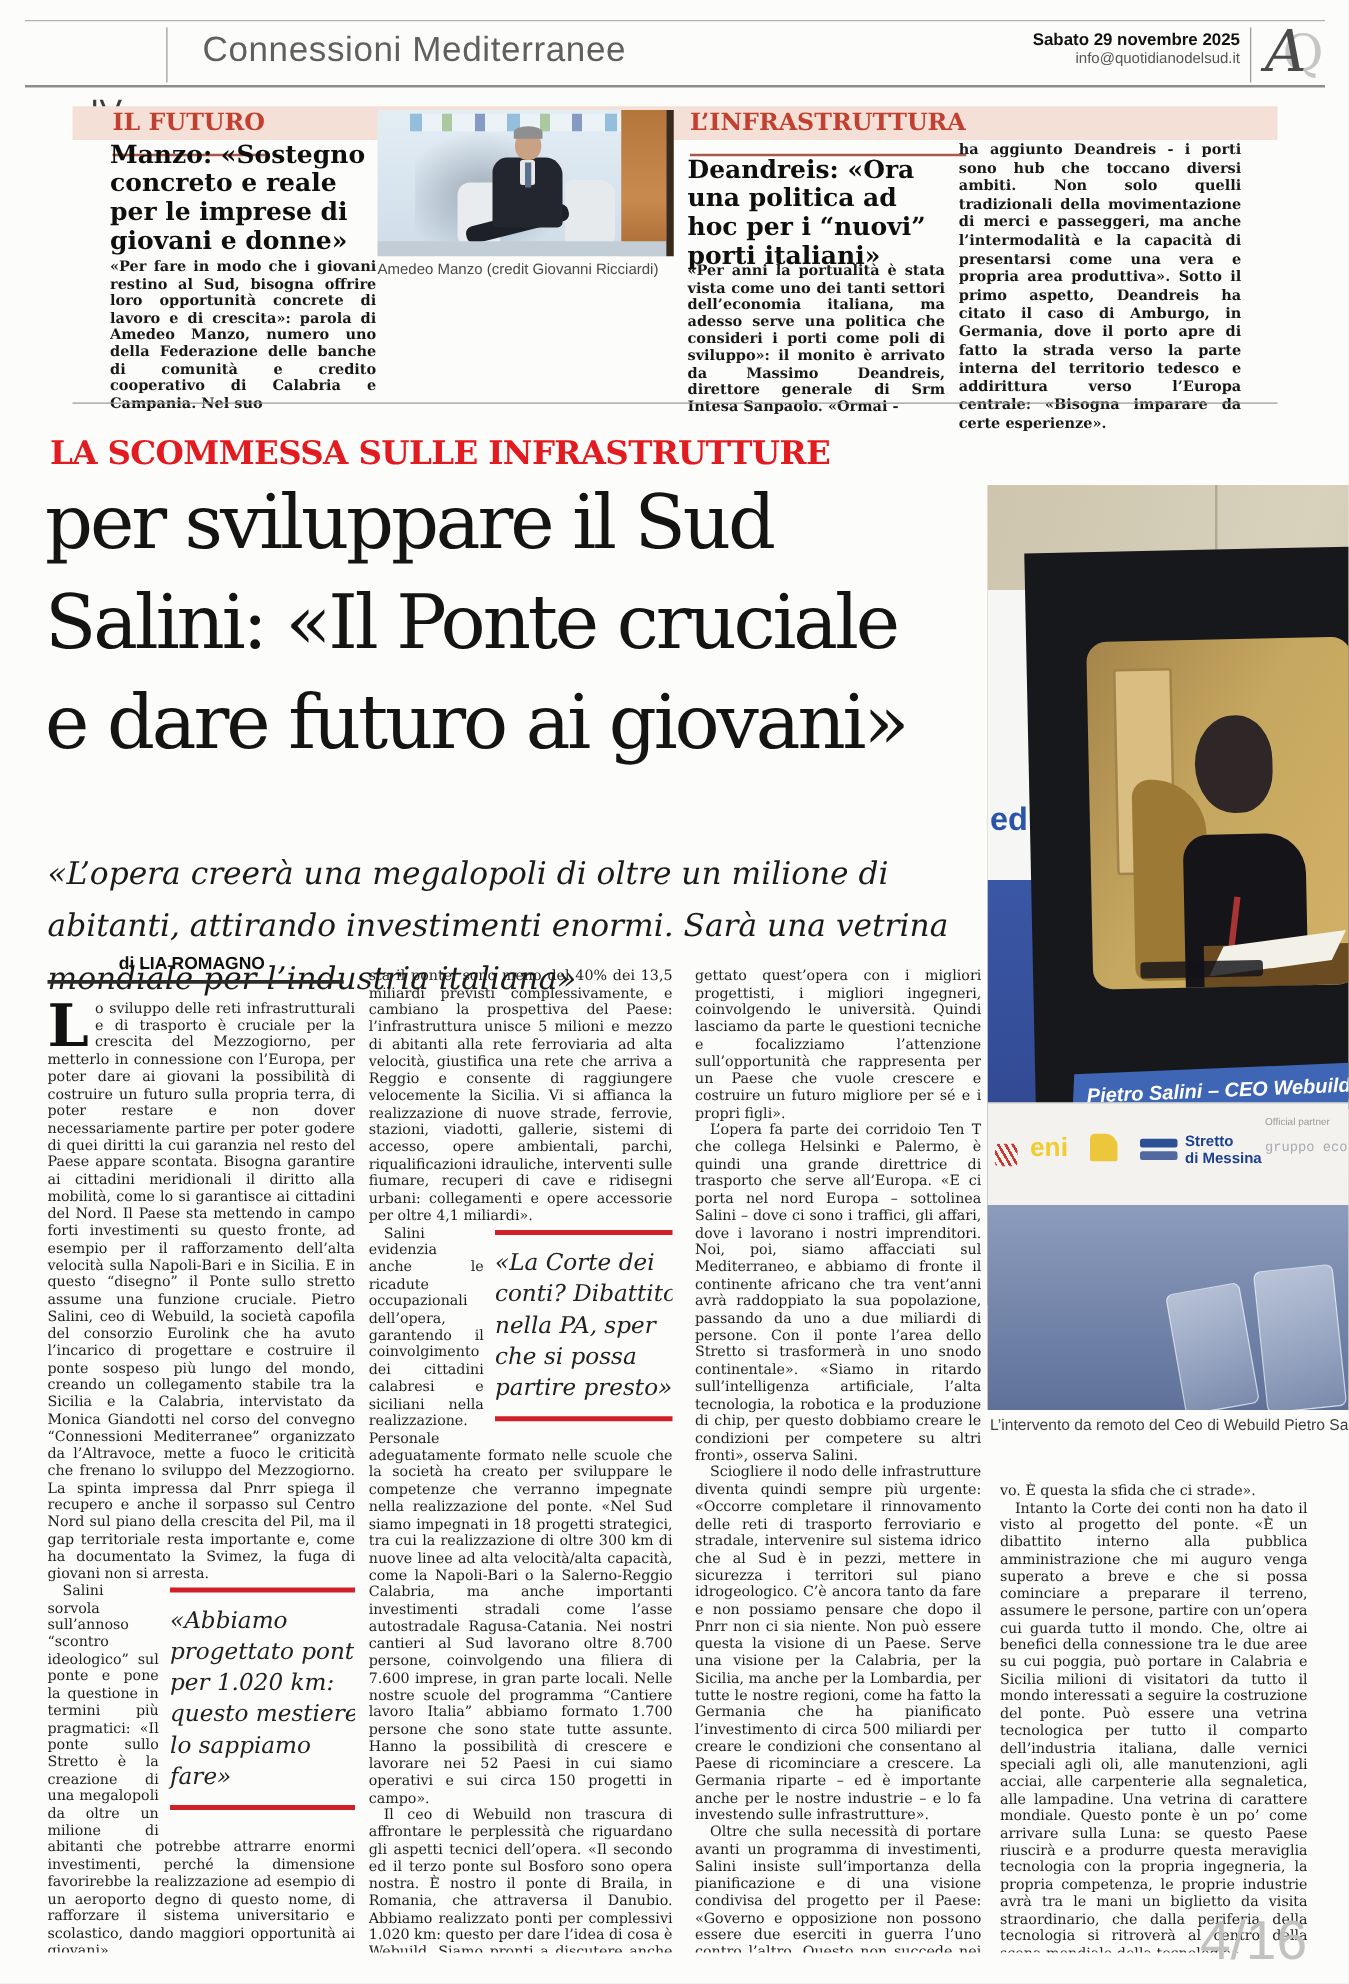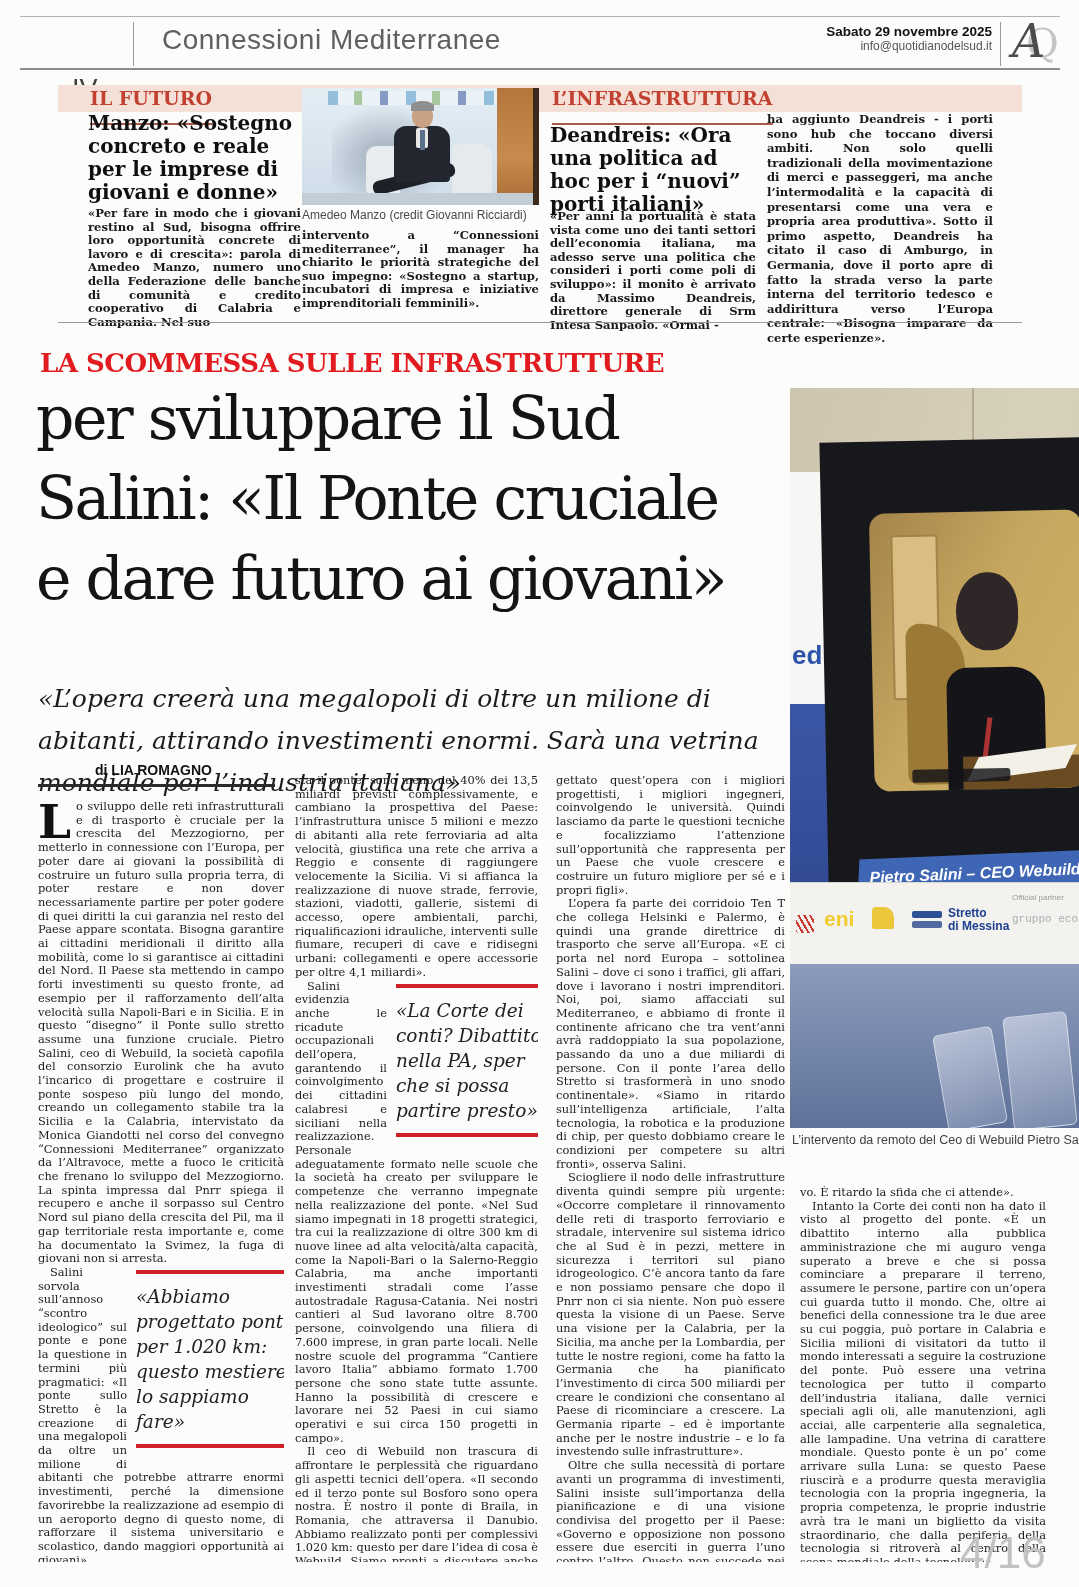--- a/index.html
+++ b/index.html
@@ -128,21 +128,20 @@
     <div class="mp-chairR"></div>
     <div class="mp-legs"></div>
     <div class="mp-suit"></div>
     <div class="mp-shirt"></div>
     <div class="mp-tie"></div>
     <div class="mp-head"></div>
     <div class="mp-hairm"></div>
     <div class="mp-floor"></div>
   </div>
   <div class="photocap" style="left:302px;top:208px;width:237px;">Amedeo Manzo (credit Giovanni Ricciardi)</div>
-  <div class="toplead" style="left:302px;top:229px;width:237px;height:86px;">intervento a “Connessioni mediterranee”, il manager ha chiarito le priorità strategiche del suo impegno: «Sostegno a startup, incubatori di impresa e iniziative imprenditoriali femminili».</div>
 
   <div class="tophead" style="left:550px;top:124px;width:208px;">Deandreis: «Ora una politica ad hoc per i “nuovi” porti italiani»</div>
   <div class="toplead" style="left:550px;top:210px;width:206px;height:112px;">«Per anni la portualità è stata vista come uno dei tanti settori dell’economia italiana, ma adesso serve una politica che consideri i porti come poli di sviluppo»: il monito è arrivato da Massimo Deandreis, direttore generale di Srm Intesa Sanpaolo. «Ormai -</div>
   <div class="toplead" style="left:767px;top:112px;width:226px;height:210px;line-height:14.6px;">ha aggiunto Deandreis - i porti sono hub che toccano diversi ambiti. Non solo quelli tradizionali della movimentazione di merci e passeggeri, ma anche l’intermodalità e la capacità di presentarsi come una vera e propria area produttiva». Sotto il primo aspetto, Deandreis ha citato il caso di Amburgo, in Germania, dove il porto apre di fatto la strada verso la parte interna del territorio tedesco e addirittura verso l’Europa centrale: «Bisogna imparare da certe esperienze».</div>
 
   <div class="rule" style="left:58px;top:322px;width:964px;height:1px;background:#9a9a9a;"></div>
 
   <div class="mkicker">LA SCOMMESSA SULLE INFRASTRUTTURE</div>
   <div class="mhead">
     <div>per sviluppare il Sud</div>
@@ -213,18 +212,18 @@
       <div class="ph-gruppo">gruppo eco</div>
     </div>
     <div class="ph-blue">
       <div class="ph-chairghost" style="left:150px;top:66px;width:58px;height:96px;transform:rotate(-10deg);"></div>
       <div class="ph-chairghost" style="left:218px;top:50px;width:62px;height:112px;transform:rotate(-6deg);"></div>
     </div>
   </div>
   <div class="maincap">L’intervento da remoto del Ceo di Webuild Pietro Salini durante il convegno</div>
 
   <div class="col" style="left:800px;top:1186px;width:246px;height:376px;">
-    <p><span>vo. È ritardo la sfida che ci attende».</span></p>
+    <p><span>vo. È questa la sfida che ci strade».</span></p>
     <p class="ind"><span>Intanto la Corte dei conti non ha dato il visto al progetto del ponte. «È un dibattito interno alla pubblica amministrazione che mi auguro venga superato a breve e che si possa cominciare a preparare il terreno, assumere le persone, partire con un’opera cui guarda tutto il mondo. Che, oltre ai benefici della connessione tra le due aree su cui poggia, può portare in Calabria e Sicilia milioni di visitatori da tutto il mondo interessati a seguire la costruzione del ponte. Può essere una vetrina tecnologica per tutto il comparto dell’industria italiana, dalle vernici speciali agli oli, alle manutenzioni, agli acciai, alle carpenterie alla segnaletica, alle lampadine. Una vetrina di carattere mondiale. Questo ponte è un po’ come arrivare sulla Luna: se questo Paese riuscirà e a produrre questa meraviglia tecnologia con la propria ingegneria, la propria competenza, le proprie industrie avrà tra le mani un biglietto da visita straordinario, che dalla periferia della tecnologia si ritroverà al centro della scena mondiale della tecnologia».</span></p>
   </div>
 
   <div class="pagenum">4/16</div>
 </div>
 
 </body></html>

